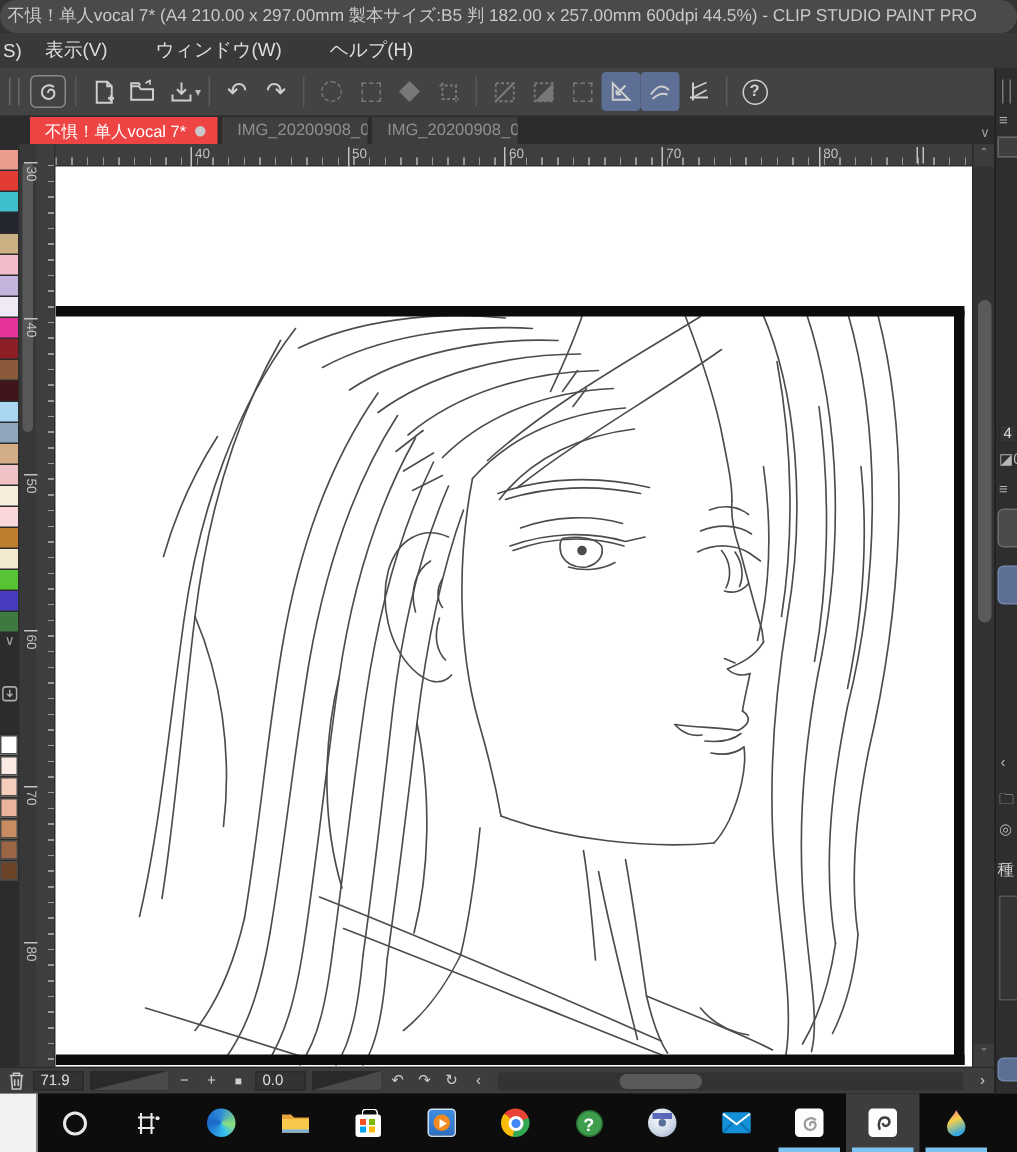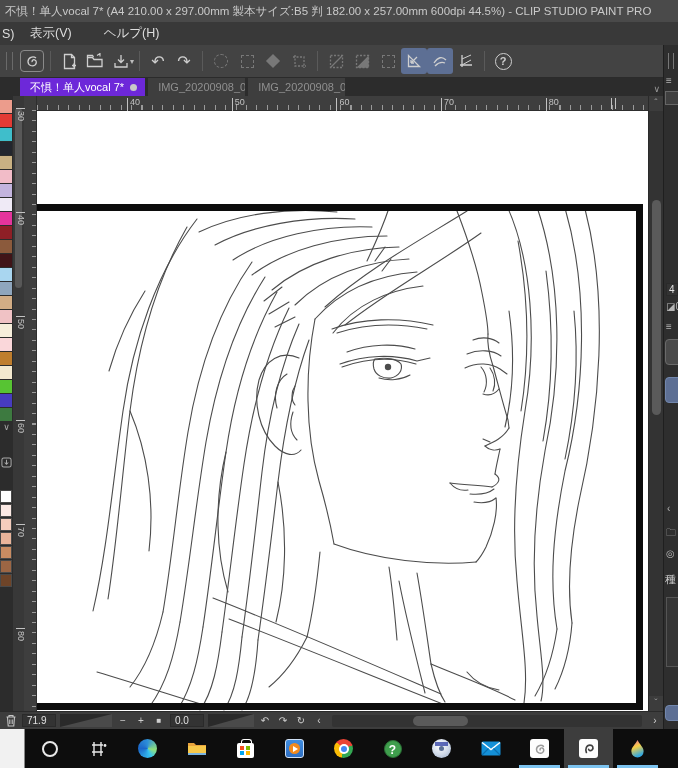--- a/index.html
+++ b/index.html
@@ -2,21 +2,21 @@
 <html><head>
 <meta charset="utf-8">
 <style>
   * { box-sizing: border-box; margin: 0; padding: 0; }
   html,body { width: 678px; height: 768px; overflow: hidden; }
   body { font-family: "Liberation Sans", "DejaVu Sans", sans-serif; background:#333; position:relative; }
   .screen { width:678px; height:768px; display:flex; flex-direction:column; position:relative; }
 
   
   .titlebar { height:22px; background:#4a4a4a; color:#c9c9c9; font-size:11.5px;
-    line-height:22px; padding-left:5px; white-space:nowrap; overflow:hidden; }
+    line-height:22px; padding-left:5px; white-space:nowrap; overflow:hidden;border-radius:11px; }
 
   
   .menubar { height:23px; background:#393939; color:#dedede; font-size:12.5px;
     display:flex; align-items:center; gap:0; }
   .menubar .partial { width:14px; overflow:hidden; color:#dedede; padding-left:2px; }
   .menu-item { padding:0 16px; line-height:23px; cursor:default; }
 
   
   .toolbar { height:33px; background:#434343; border-bottom:1px solid #2b2b2b;
     display:flex; align-items:center; padding-left:4px; }
@@ -35,21 +35,21 @@
   .diamond-wrap::before { content:""; position:absolute; inset:2px; background:#cfcfcf; transform:rotate(45deg); }
   .save-v { font-size:8px; color:#bdbdbd; margin-left:-4px; }
   .help-circle { width:17px; height:17px; border:1.4px solid #cfcfcf; border-radius:50%;
     font-size:11px; line-height:14px; text-align:center; color:#cfcfcf; font-weight:bold; }
 
   
   .tabbar { height:18px; background:#2c2c2c; display:flex; align-items:flex-end; position:relative; }
   .tab { height:18px; display:flex; align-items:center; gap:6px; padding:0 8px 0 10px;
     font-size:11px; background:#3e3e3e; color:#8f8f8f; margin-right:3px; white-space:nowrap; overflow:hidden; }
   .tab .dot { width:7px; height:7px; border-radius:50%; background:#8a8a8a; flex:none; }
-  .tab.active { background:#6d28d9; color:#fff; }
+  .tab.active { background:#ef4444; color:#fff; }
   .tab.active .dot { background:#c9c9c9; }
   .tab:first-child { margin-left:20px; }
   .tab.t2, .tab.t3 { width:97px; }
   .tab-chevron { position:absolute; right:18px; bottom:2px; color:#9a9a9a; font-size:9px; }
 
   
   .workspace { height:615px; display:flex; position:relative; background:#3a3a3a; }
 
   
   .left-rail { width:37px; display:flex; flex:none; background:#3a3a3a; }
@@ -147,20 +147,21 @@
 
 <div class="screen" data-interactable="false">
 
   <div class="titlebar" data-interactable="false">
     <span data-interactable="false">不惧！单人vocal 7* (A4 210.00 x 297.00mm 製本サイズ:B5 判 182.00 x 257.00mm 600dpi 44.5%)  - CLIP STUDIO PAINT PRO</span>
   </div>
 
   <div class="menubar" data-interactable="false">
     <span class="partial" data-interactable="true">S)</span>
     <span class="menu-item" data-interactable="true">表示(V)</span>
+    <span class="menu-item" data-interactable="true">ウィンドウ(W)</span>
     <span class="menu-item" data-interactable="true">ヘルプ(H)</span>
   </div>
 
   <div class="toolbar" data-interactable="false">
     <div class="tb-grip" data-interactable="true"></div>
     <div class="tb-btn" data-interactable="true">
       <div class="csp-logo-box" data-interactable="false">
         <svg width="16" height="16" viewBox="0 0 16 16">
             <path d="M12 5 C9 2.5 4 4.5 4 8.5 C4 12.5 8.5 14 11 12 C13 10.3 12.6 7.4 10.6 6.8 C9 6.4 7.8 7.6 8.1 9.1"></path>
           </svg>

